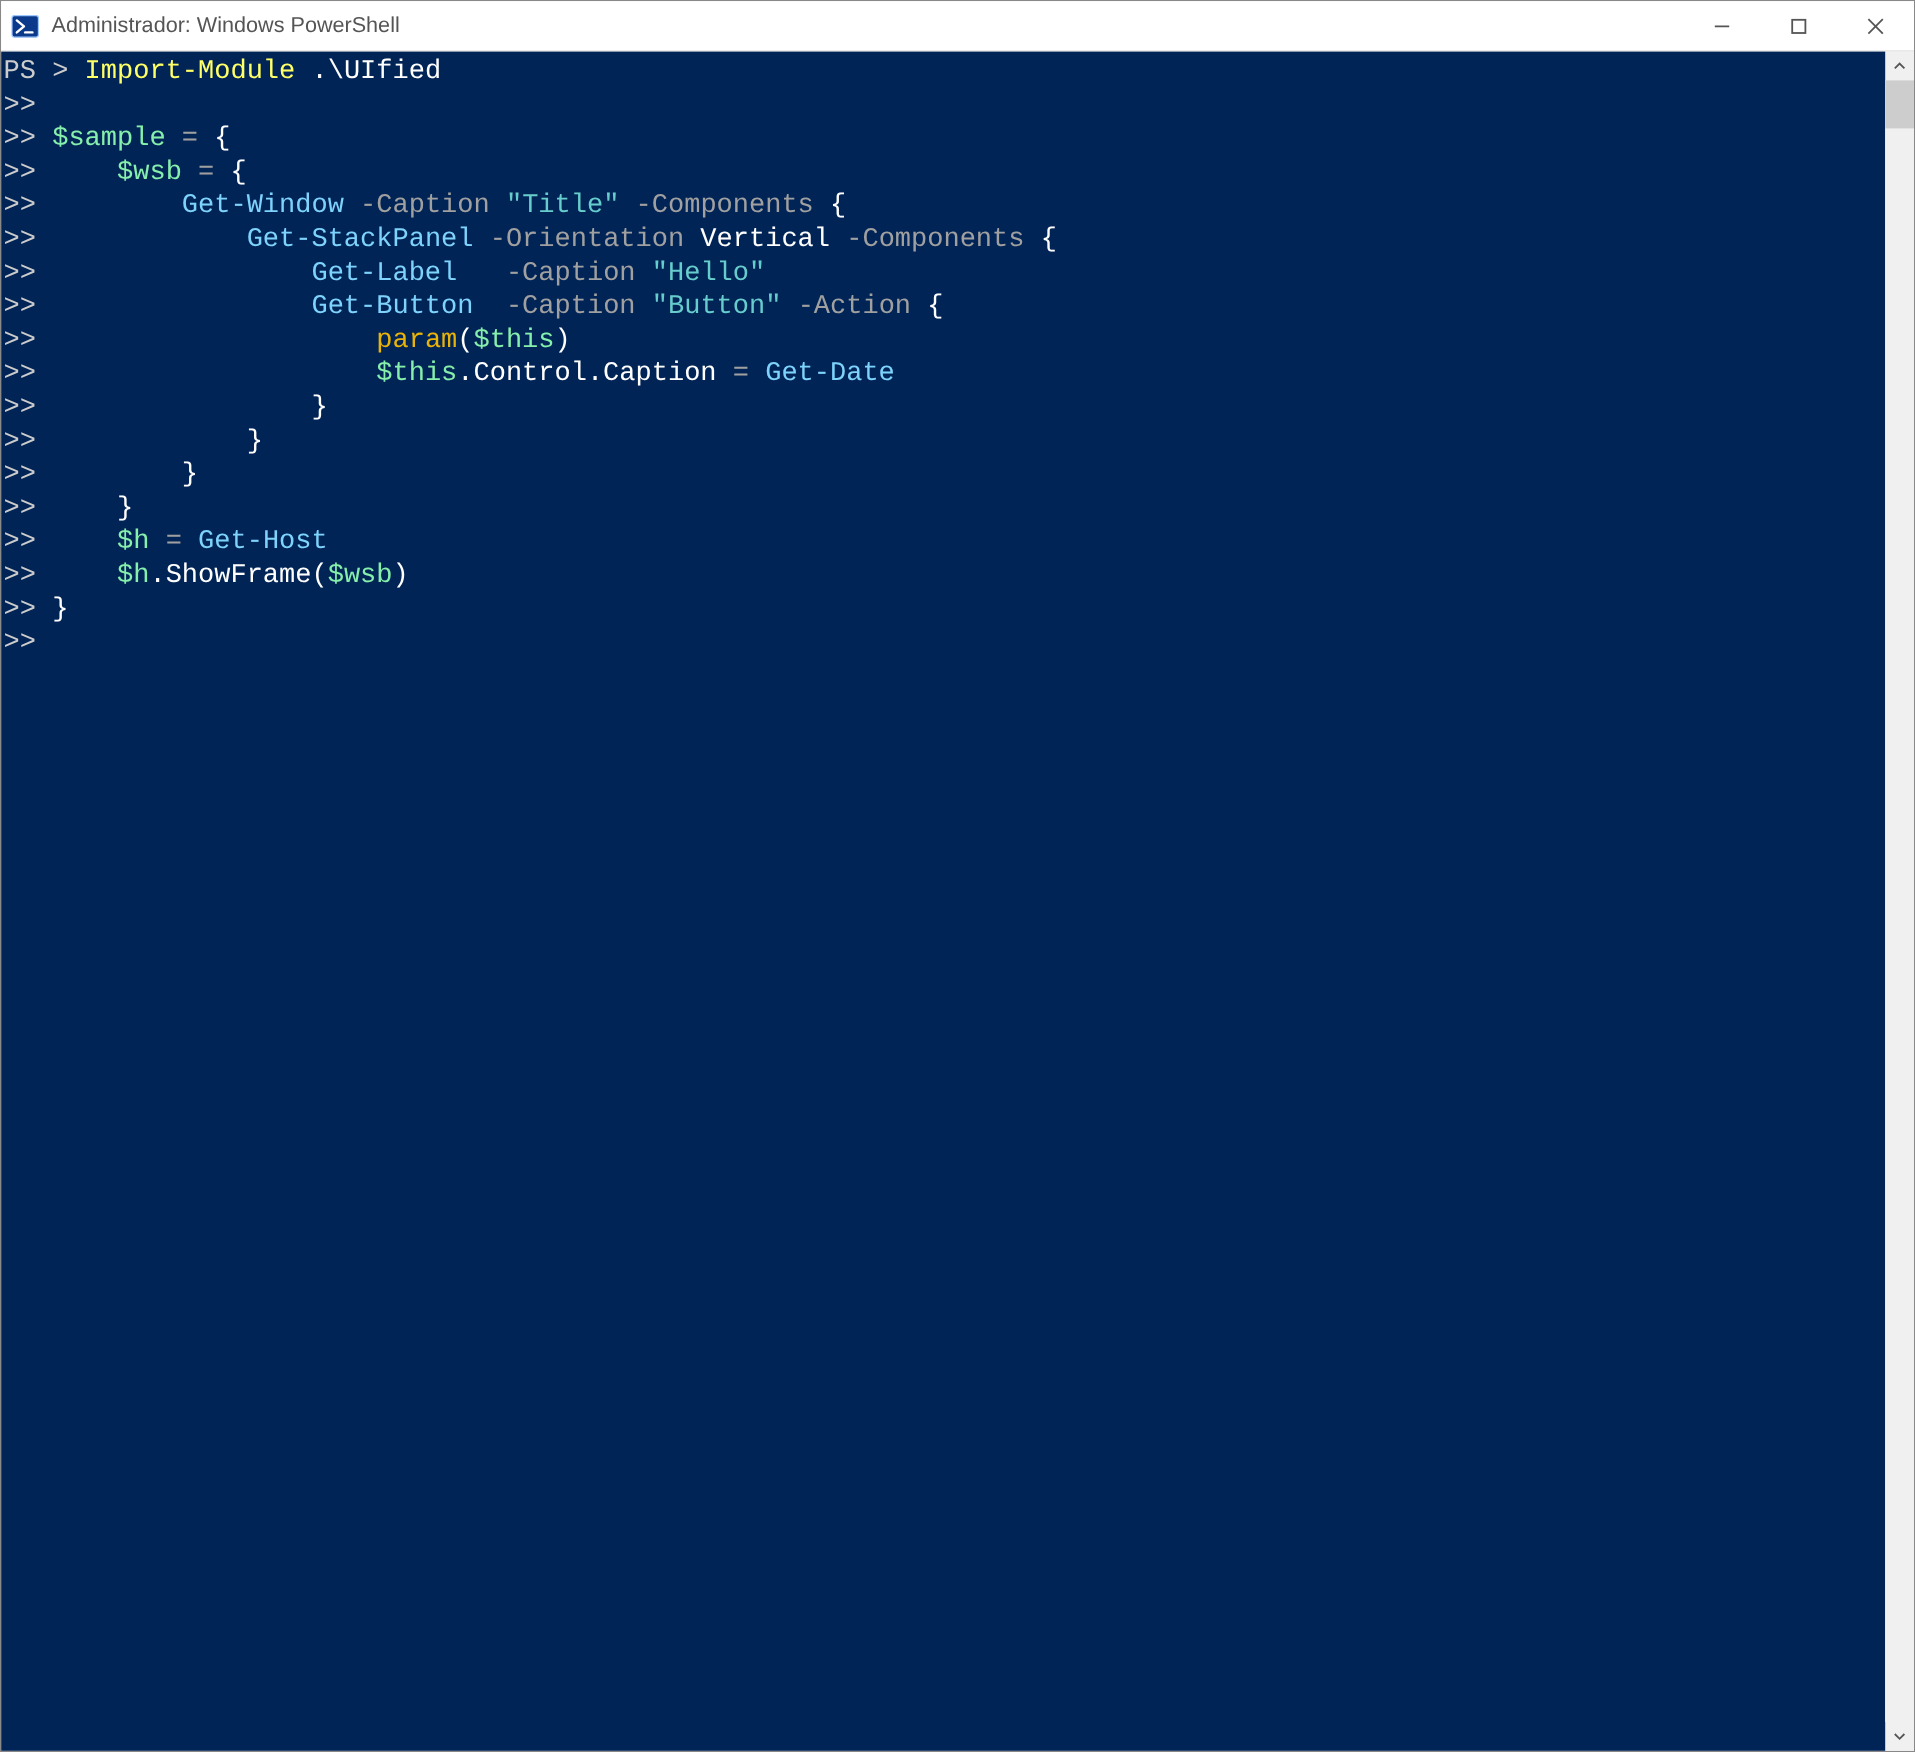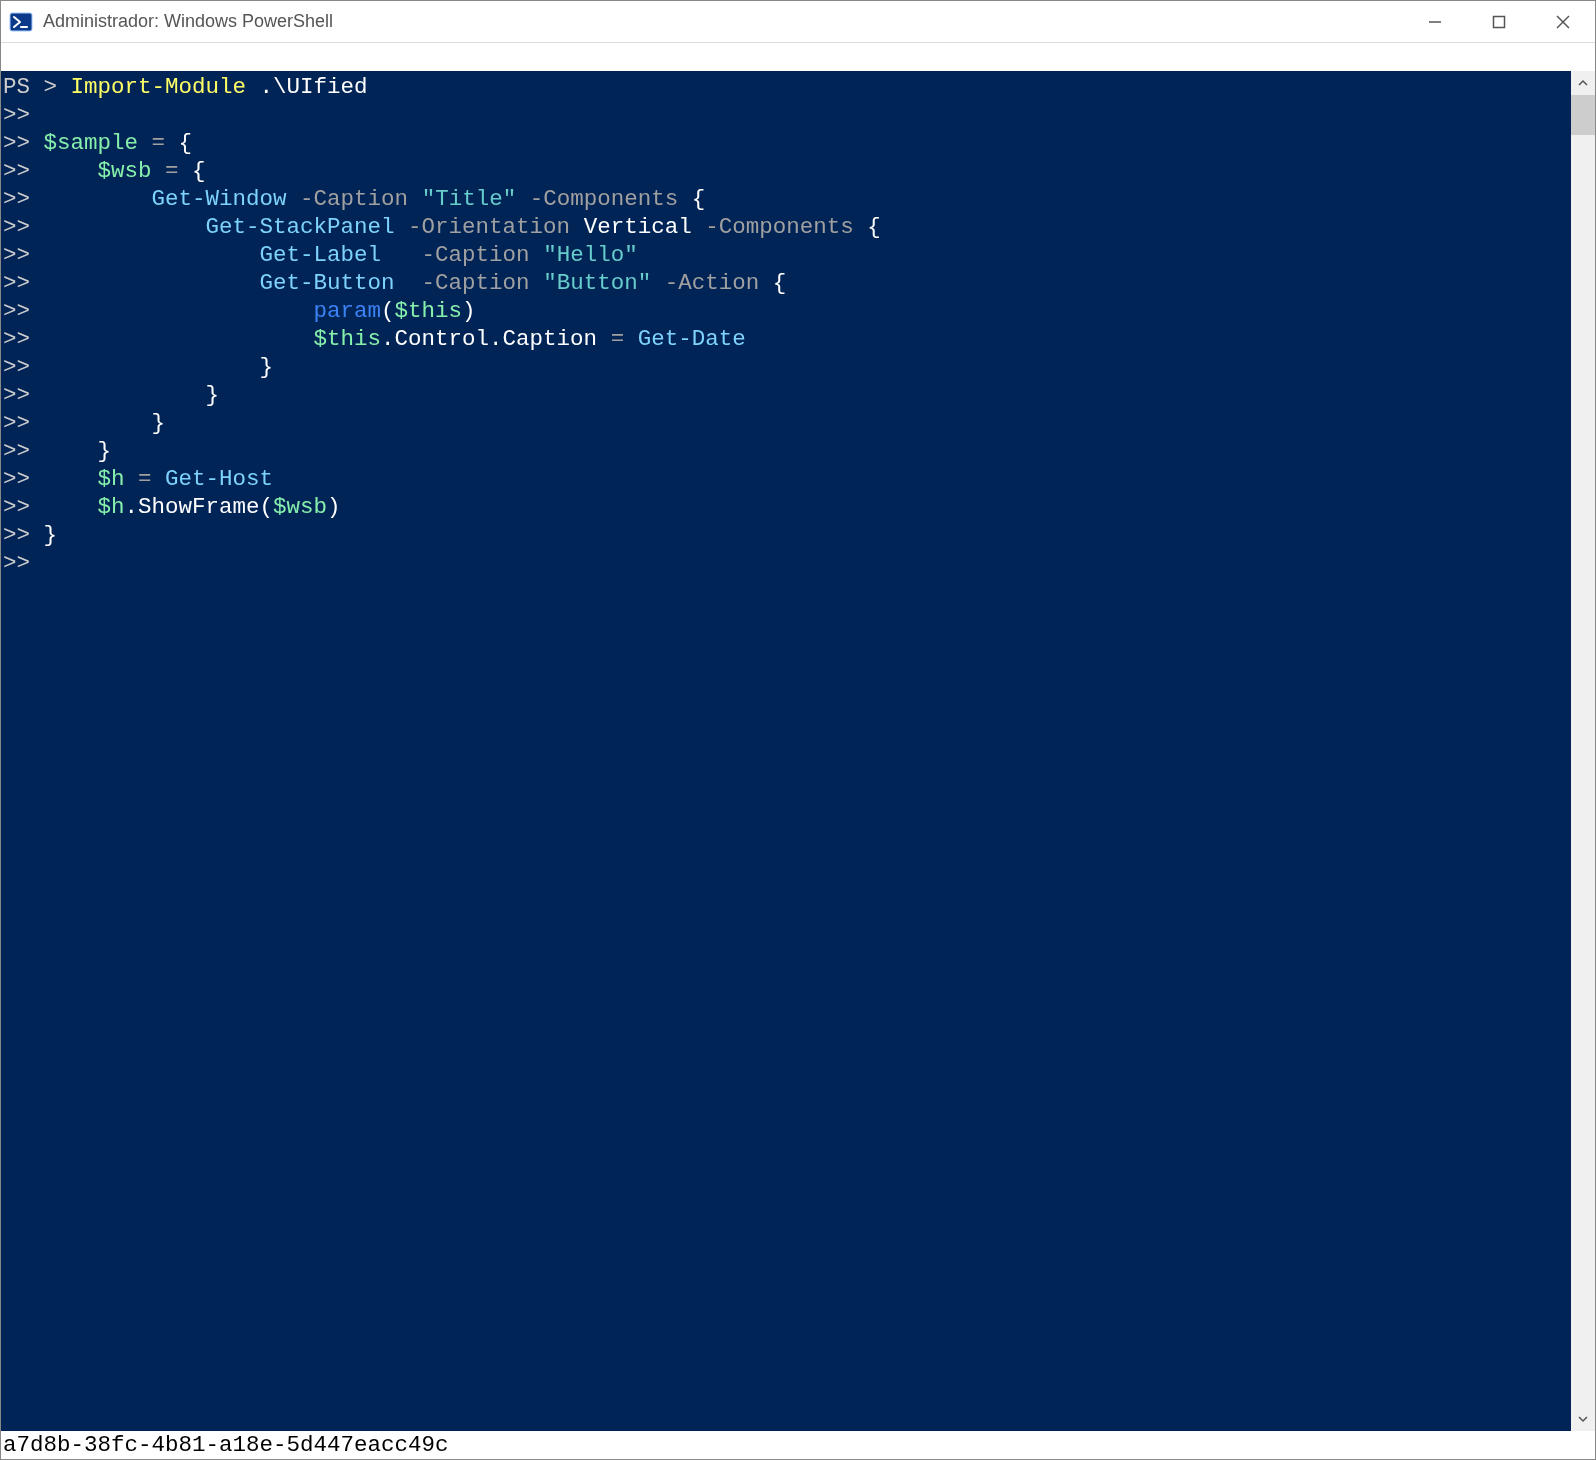--- a/index.html
+++ b/index.html
@@ -49,21 +49,20 @@
     display: flex;
     align-items: center;
     justify-content: center;
     color: #666;
   }
   .win-btn svg { display: block; }
   .client {
     flex: 1;
     display: flex;
     min-height: 0;
-    margin-top: 28px;
   }
   .terminal {
     flex: 1;
     background: #012456;
     color: #ccc;
     font-family: Consolas, "Courier New", monospace;
     font-size: 22.5px;
     line-height: 28px;
     padding: 2px 0 0 2px;
     white-space: pre;
@@ -108,21 +107,21 @@
   }
 
   
   .c-prompt  { color: #cccccc; }
   .c-white   { color: #ffffff; }
   .c-yellow  { color: #ffff66; }
   .c-green   { color: #7dd3fc; }
   .c-gray    { color: #a0a0a0; }
   .c-teal    { color: #66cccc; }
   .c-orange  { color: #86efac; }
-  .c-cyan    { color: #3b82f6; }
+  .c-cyan    { color: #eab308; }
 </style>
 </head>
 <body>
 
 <div class="window">
 
   <div class="titlebar">
     <span class="titlebar-icon">
       <svg viewBox="0 0 24 24" width="24" height="24">
         <rect x="1" y="3" width="22" height="18" rx="2" fill="#0b3a8a"></rect>
@@ -164,15 +163,14 @@
         <div class="sb-thumb"></div>
       </div>
       <div class="sb-arrow">
         <svg width="10" height="10" viewBox="0 0 10 10">
             <path d="M1 3 L5 7 L9 3" fill="none" stroke="#555" stroke-width="1.5"></path>
           </svg>
       </div>
     </div>
   </div>
 
-  <div class="footer-strip">a7d8b-38fc-4b81-a18e-5d447eacc49c</div>
 
 </div>
 
 </body></html>

